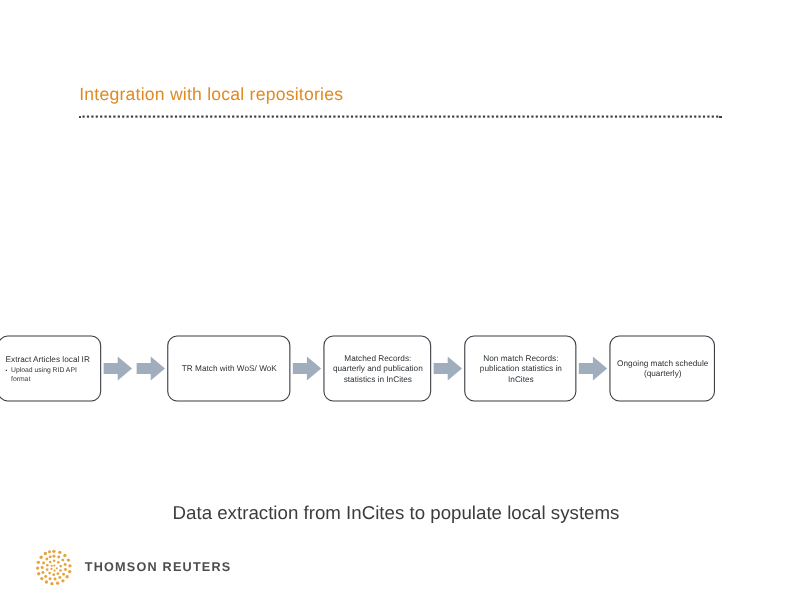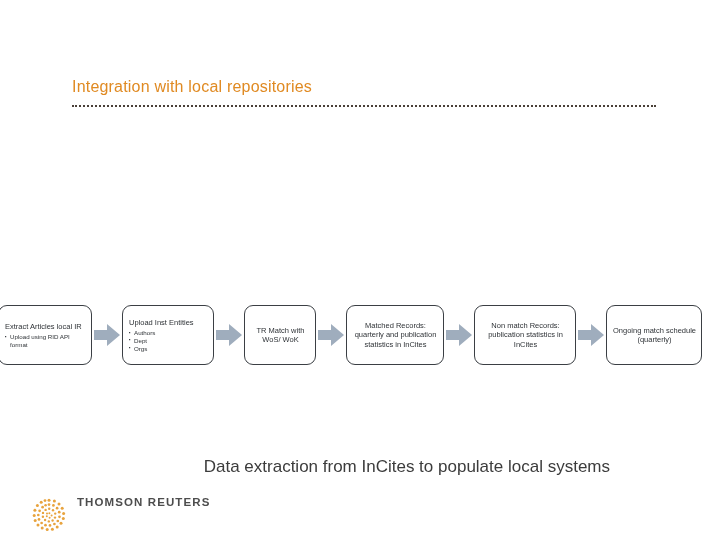--- a/index.html
+++ b/index.html
@@ -58,21 +58,21 @@
     height: 60px;
     display: flex;
     flex-direction: column;
     justify-content: center;
     padding: 3px 5px 3px 6px;
     color: #2f3337;
     flex: 0 0 auto;
   }
   .flow-box.w1 { width: 94px; }
   .flow-box.w2 { width: 92px; }
-  .flow-box.w3 { width: 72px; }
+  .flow-box.w3 { width: 112px; }
   .flow-box.w4 { width: 98px; }
   .flow-box.w5 { width: 102px; }
   .flow-box.w6 { width: 96px; }
 
   .box-heading {
     font-size: 7.5px;
     line-height: 9.5px;
     color: #2f3337;
   }
   .box-heading.centered {
@@ -109,34 +109,35 @@
     justify-content: center;
   }
   .flow-arrow svg { display: block; }
 
   
   .caption {
     position: absolute;
     left: 110px;
     top: 455px;
     width: 500px;
-    text-align: right;
+    text-align: center;
     font-size: 17px;
     line-height: 24px;
     color: #3c3c3c;
   }
 
   
   .logo {
     position: absolute;
     left: 30px;
     top: 496px;
     width: 200px;
     height: 40px;
     display: flex;
+    align-items: center;
   }
   .logo-mark {
     width: 38px;
     height: 38px;
     flex: 0 0 auto;
   }
   .logo-word {
     margin-left: 9px;
     font-size: 11.5px;
     font-weight: bold;
@@ -161,28 +162,20 @@
       <li>Upload using RID API format</li>
     </ul>
   </div>
 
   <div class="flow-arrow">
     <svg width="26" height="22" viewBox="0 0 26 22" aria-hidden="true">
       <polygon points="0,6 13,6 13,0 26,11 13,22 13,16 0,16" fill="#9fadbd"></polygon>
     </svg>
   </div>
 
-  <div class="flow-box w2">
-    <div class="box-heading">Upload Inst Entities</div>
-    <ul class="box-bullets">
-      <li>Authors</li>
-      <li>Dept</li>
-      <li>Orgs</li>
-    </ul>
-  </div>
 
   <div class="flow-arrow">
     <svg width="26" height="22" viewBox="0 0 26 22" aria-hidden="true">
       <polygon points="0,6 13,6 13,0 26,11 13,22 13,16 0,16" fill="#9fadbd"></polygon>
     </svg>
   </div>
 
   <div class="flow-box w3">
     <div class="box-heading centered">TR Match with WoS/ WoK</div>
   </div>

